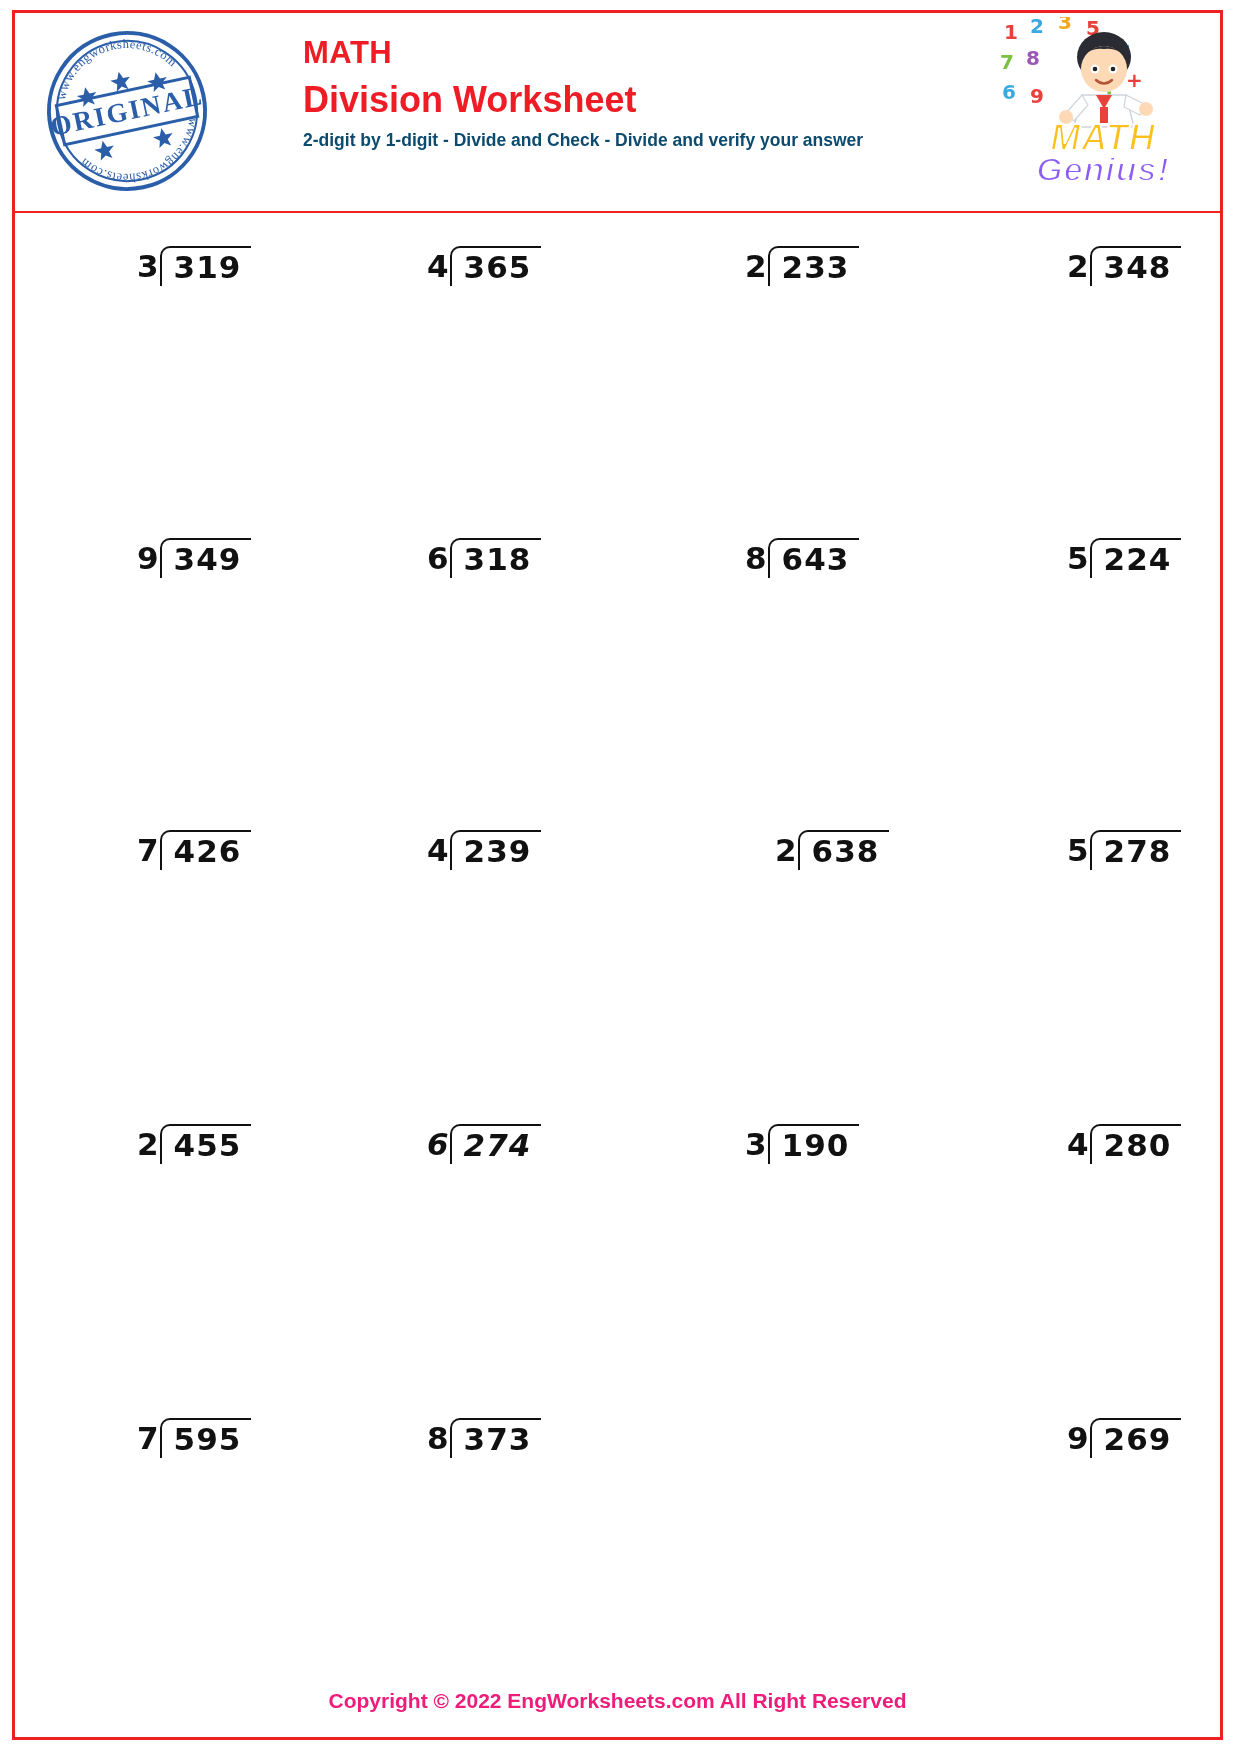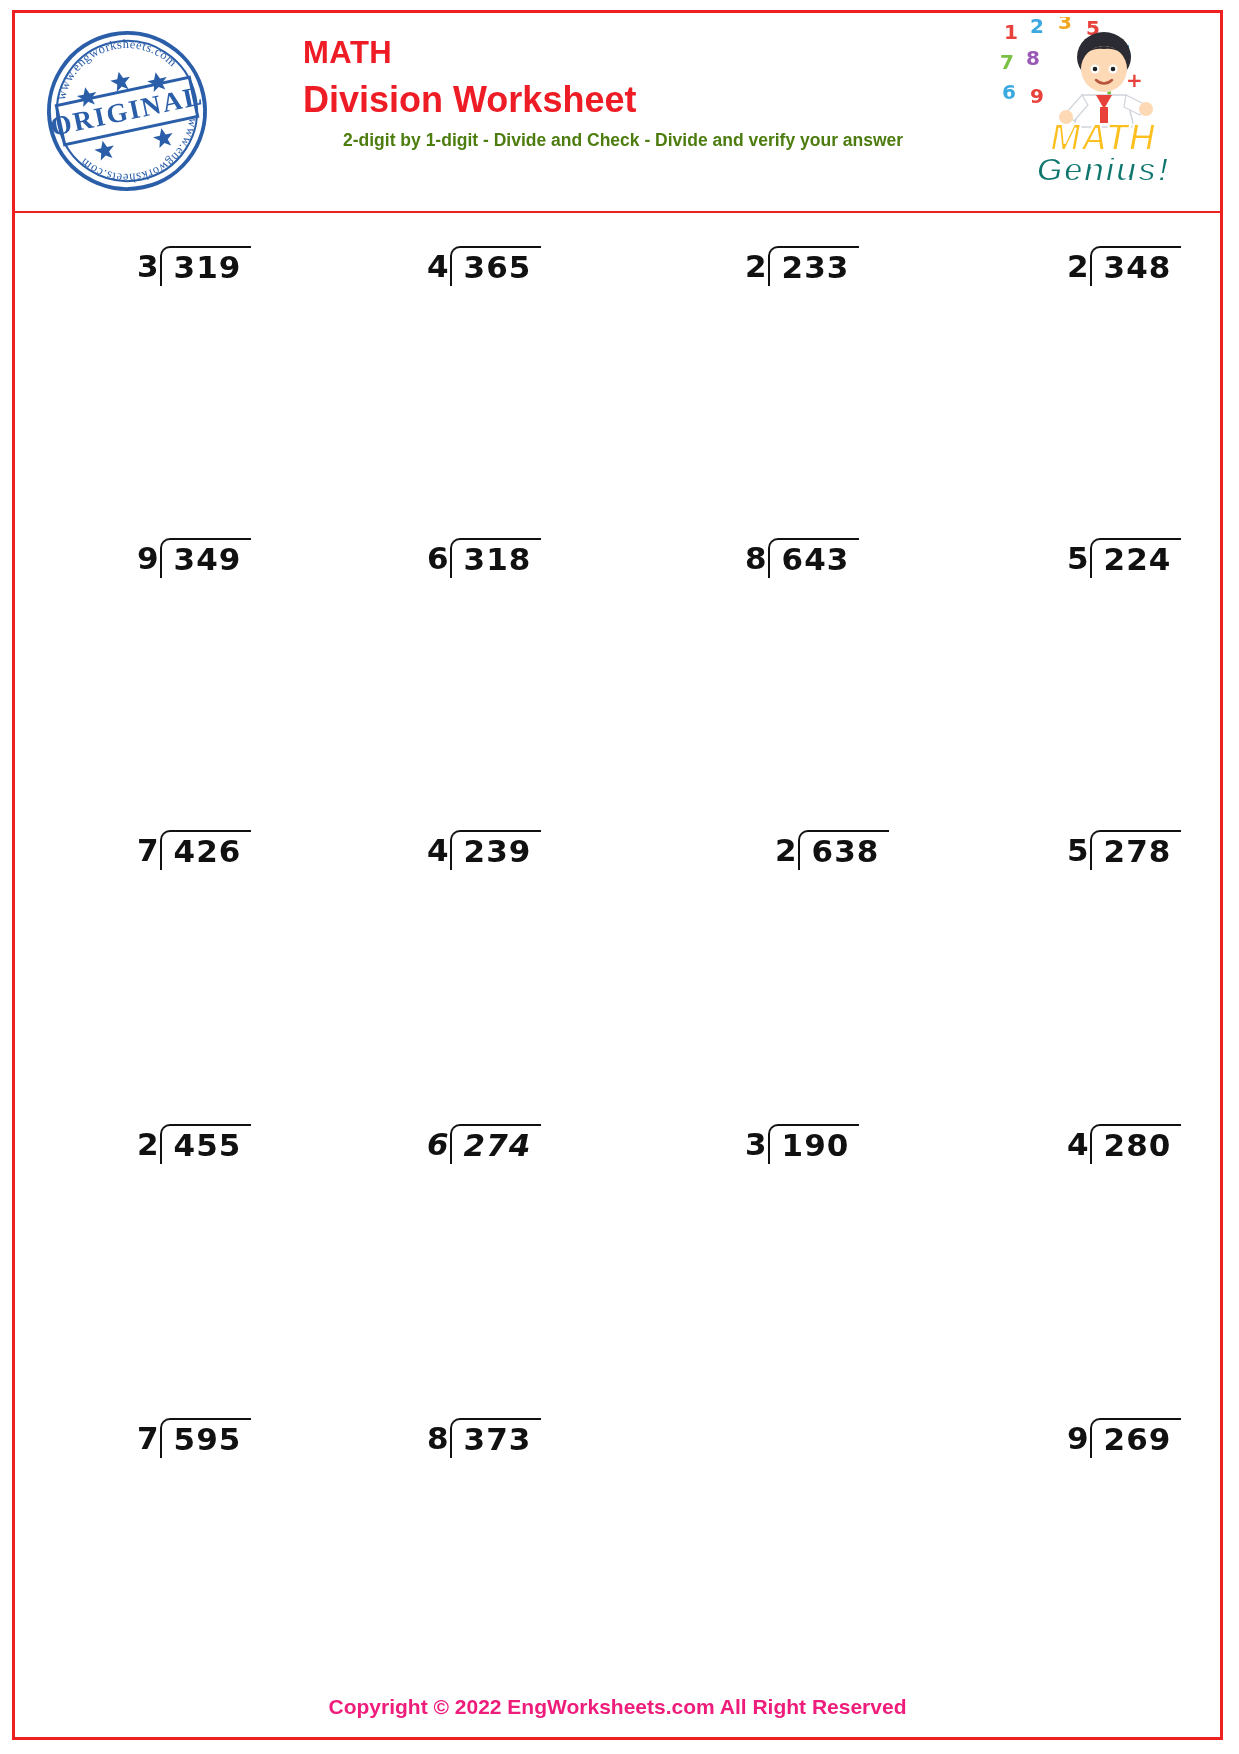--- a/index.html
+++ b/index.html
@@ -57,26 +57,25 @@
     margin: 0 0 8px 0;
   }
   .title-sub {
     color: #ee1c25;
     font-size: 36px;
     font-weight: bold;
     line-height: 1.15;
     margin: 0 0 10px 0;
   }
   .title-desc {
-    color: #4d7c0f;
+    color: #0c4a6e;
     font-size: 17.5px;
     font-weight: bold;
     line-height: 1.2;
     white-space: nowrap;
-    margin-left: 40px;
   }
   .mascot {
     position: absolute;
     right: 14px;
     top: 4px;
     width: 210px;
     height: 190px;
   }
   .mascot-word {
     position: absolute;
@@ -91,21 +90,21 @@
     font-weight: bold;
     color: #fcbf1e;
     -webkit-text-stroke: 2px #ffffff;
     font-style: italic;
     letter-spacing: 1px;
     display: block;
   }
   .mascot-word .w2 {
     font-size: 34px;
     font-weight: bold;
-    color: #0f766e;
+    color: #8b5cf6;
     -webkit-text-stroke: 2px #ffffff;
     font-style: italic;
     letter-spacing: 1px;
     display: block;
   }
   
   .grid {
     position: absolute;
     left: 12px;
     top: 215px;
@@ -154,21 +153,21 @@
     color: #111111;
     line-height: 36px;
     letter-spacing: 1px;
     position: relative;
     top: 1px;
   }
   
   .footer {
     position: absolute;
     left: 0;
-    bottom: 18px;
+    bottom: 24px;
     width: 100%;
     text-align: center;
     color: #ee1c7b;
     font-size: 21px;
     font-weight: bold;
   }
 </style>
 </head>
 <body>
 

